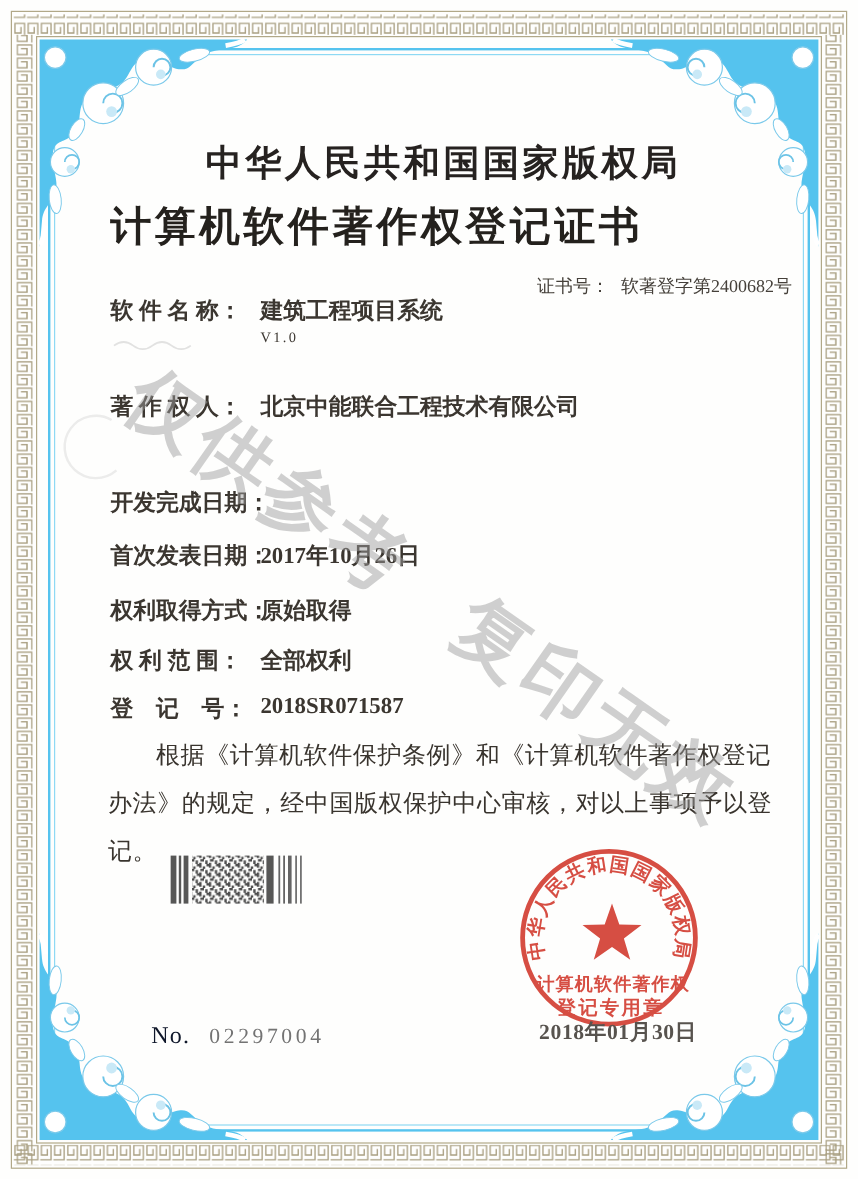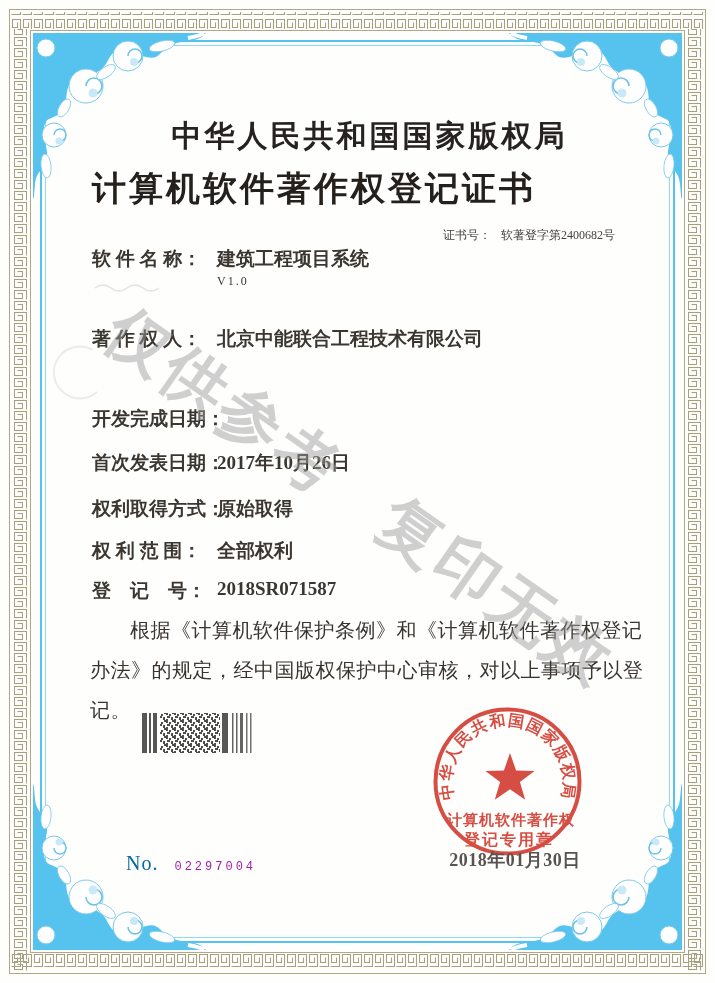--- a/index.html
+++ b/index.html
@@ -15,39 +15,39 @@
   .content{position:absolute;left:12px;top:0;width:715px;height:983px;z-index:2;}
   .authority{
     position:absolute;top:116px;left:0;width:715px;text-align:center;
     font-size:30px;font-weight:bold;letter-spacing:3px;color:#262220;
   }
   .cert-title{
     position:absolute;top:166px;left:0;width:604px;text-align:center;
     font-size:34px;font-weight:bold;letter-spacing:3px;color:#24211d;
   }
   .certno-line{
-    position:absolute;top:212px;left:413px;font-size:12px;color:#45403a;white-space:pre;
+    position:absolute;top:212px;left:413px;font-size:15px;color:#45403a;white-space:pre;
   }
   .certno-line .lbl{margin-right:10px;}
   .row{position:absolute;left:80px;height:26px;width:560px;font-size:19px;font-weight:bold;}
   .row .lab{position:absolute;left:0;top:0;white-space:pre;color:#3b3630;}
   .row .val{position:absolute;left:125px;top:0;white-space:pre;color:#3b3630;}
   .version-line{position:absolute;left:205px;top:274px;font-size:12px;letter-spacing:2px;color:#3b3630;}
   .statement{
     position:absolute;left:78px;top:610px;width:564px;
     font-size:20px;line-height:40px;text-indent:2em;letter-spacing:0.5px;color:#39342e;
   }
   .barcode{position:absolute;left:130px;top:712px;}
   .stamp-svg{position:absolute;left:405px;top:695px;opacity:0.9;}
   .serial-row{
     position:absolute;left:114px;top:852px;display:flex;align-items:baseline;gap:16px;
   }
-  .serial-row .no-label{font-size:20px;color:#0369a1;letter-spacing:1px;}
+  .serial-row .no-label{font-size:20px;color:#0f172a;letter-spacing:1px;}
   .serial-row .no-value{
-    font-family:Liberation Mono, monospace;font-size:12px;color:#a21caf;letter-spacing:3px;
+    font-family:Liberation Serif, serif;font-size:18px;color:#737373;letter-spacing:3px;
   }
   .watermark{
     position:absolute;left:138px;top:288px;z-index:3;pointer-events:none;
     transform:rotate(35deg);transform-origin:0 0;
     font-family:"Liberation Sans","DejaVu Sans",sans-serif;
     font-size:64px;font-weight:bold;letter-spacing:4px;word-spacing:38px;
     color:#9e9e9e;opacity:0.48;white-space:pre;
   }
 </style>
 </head>

